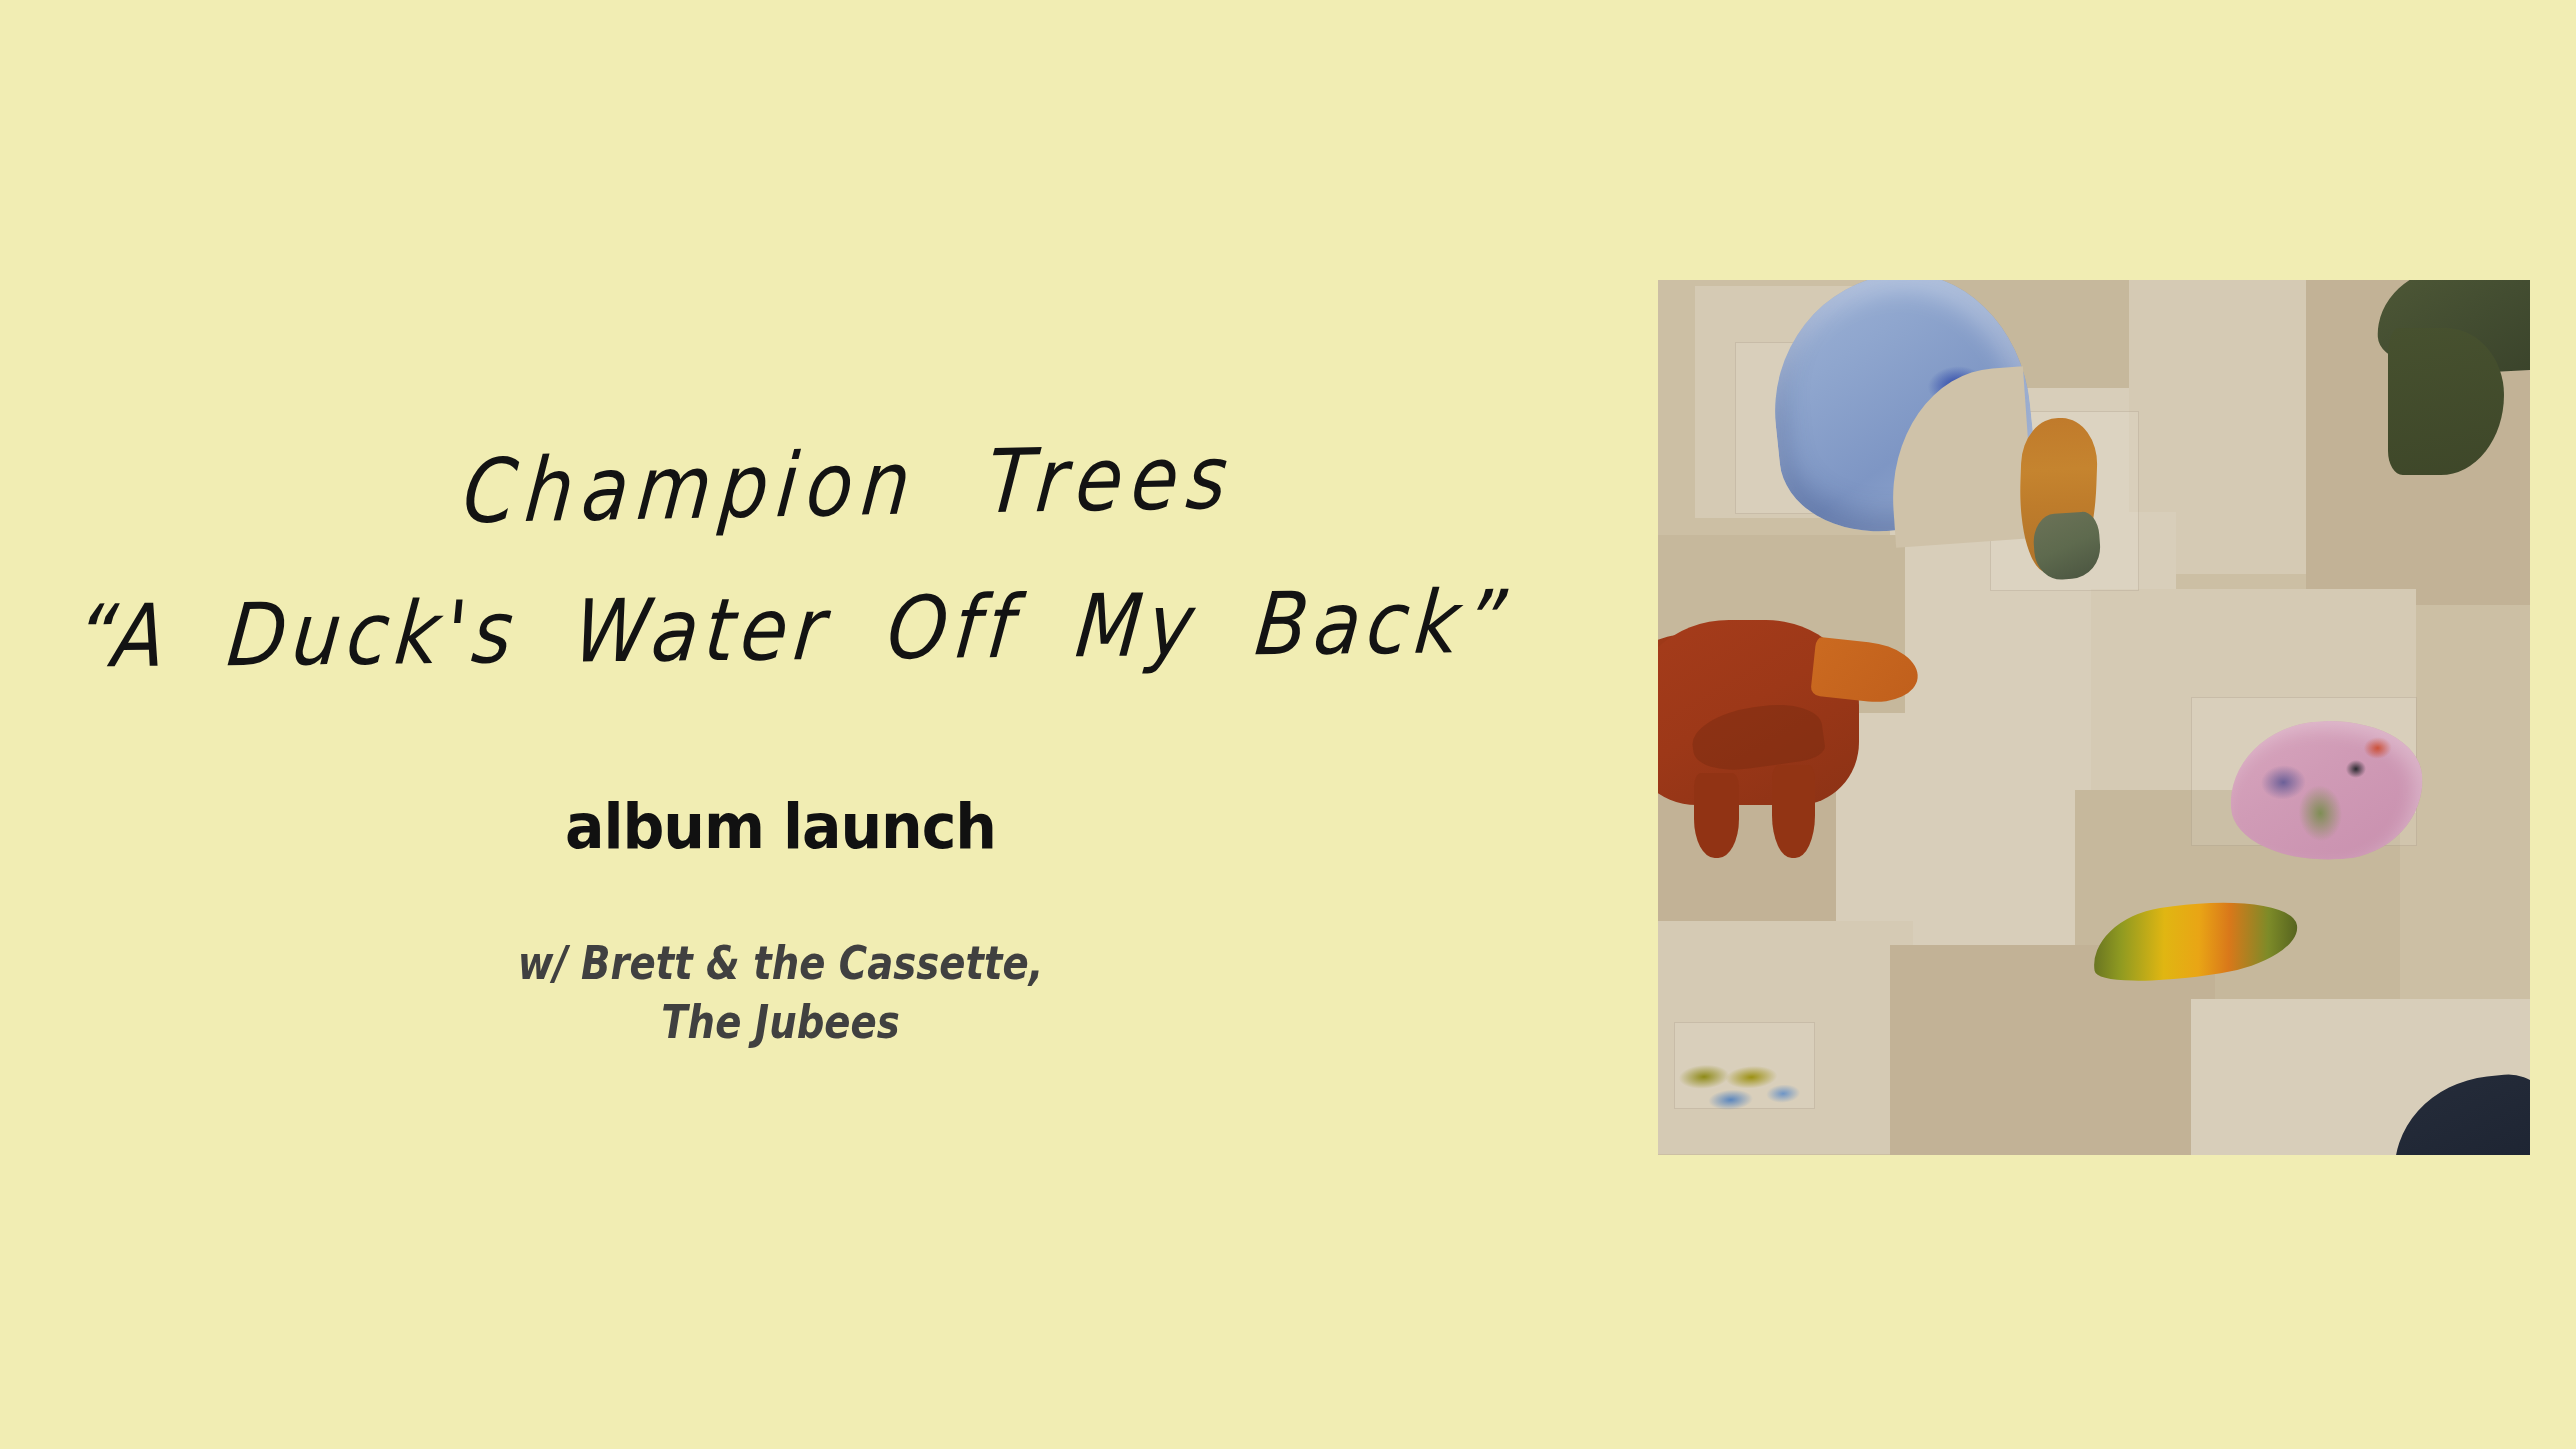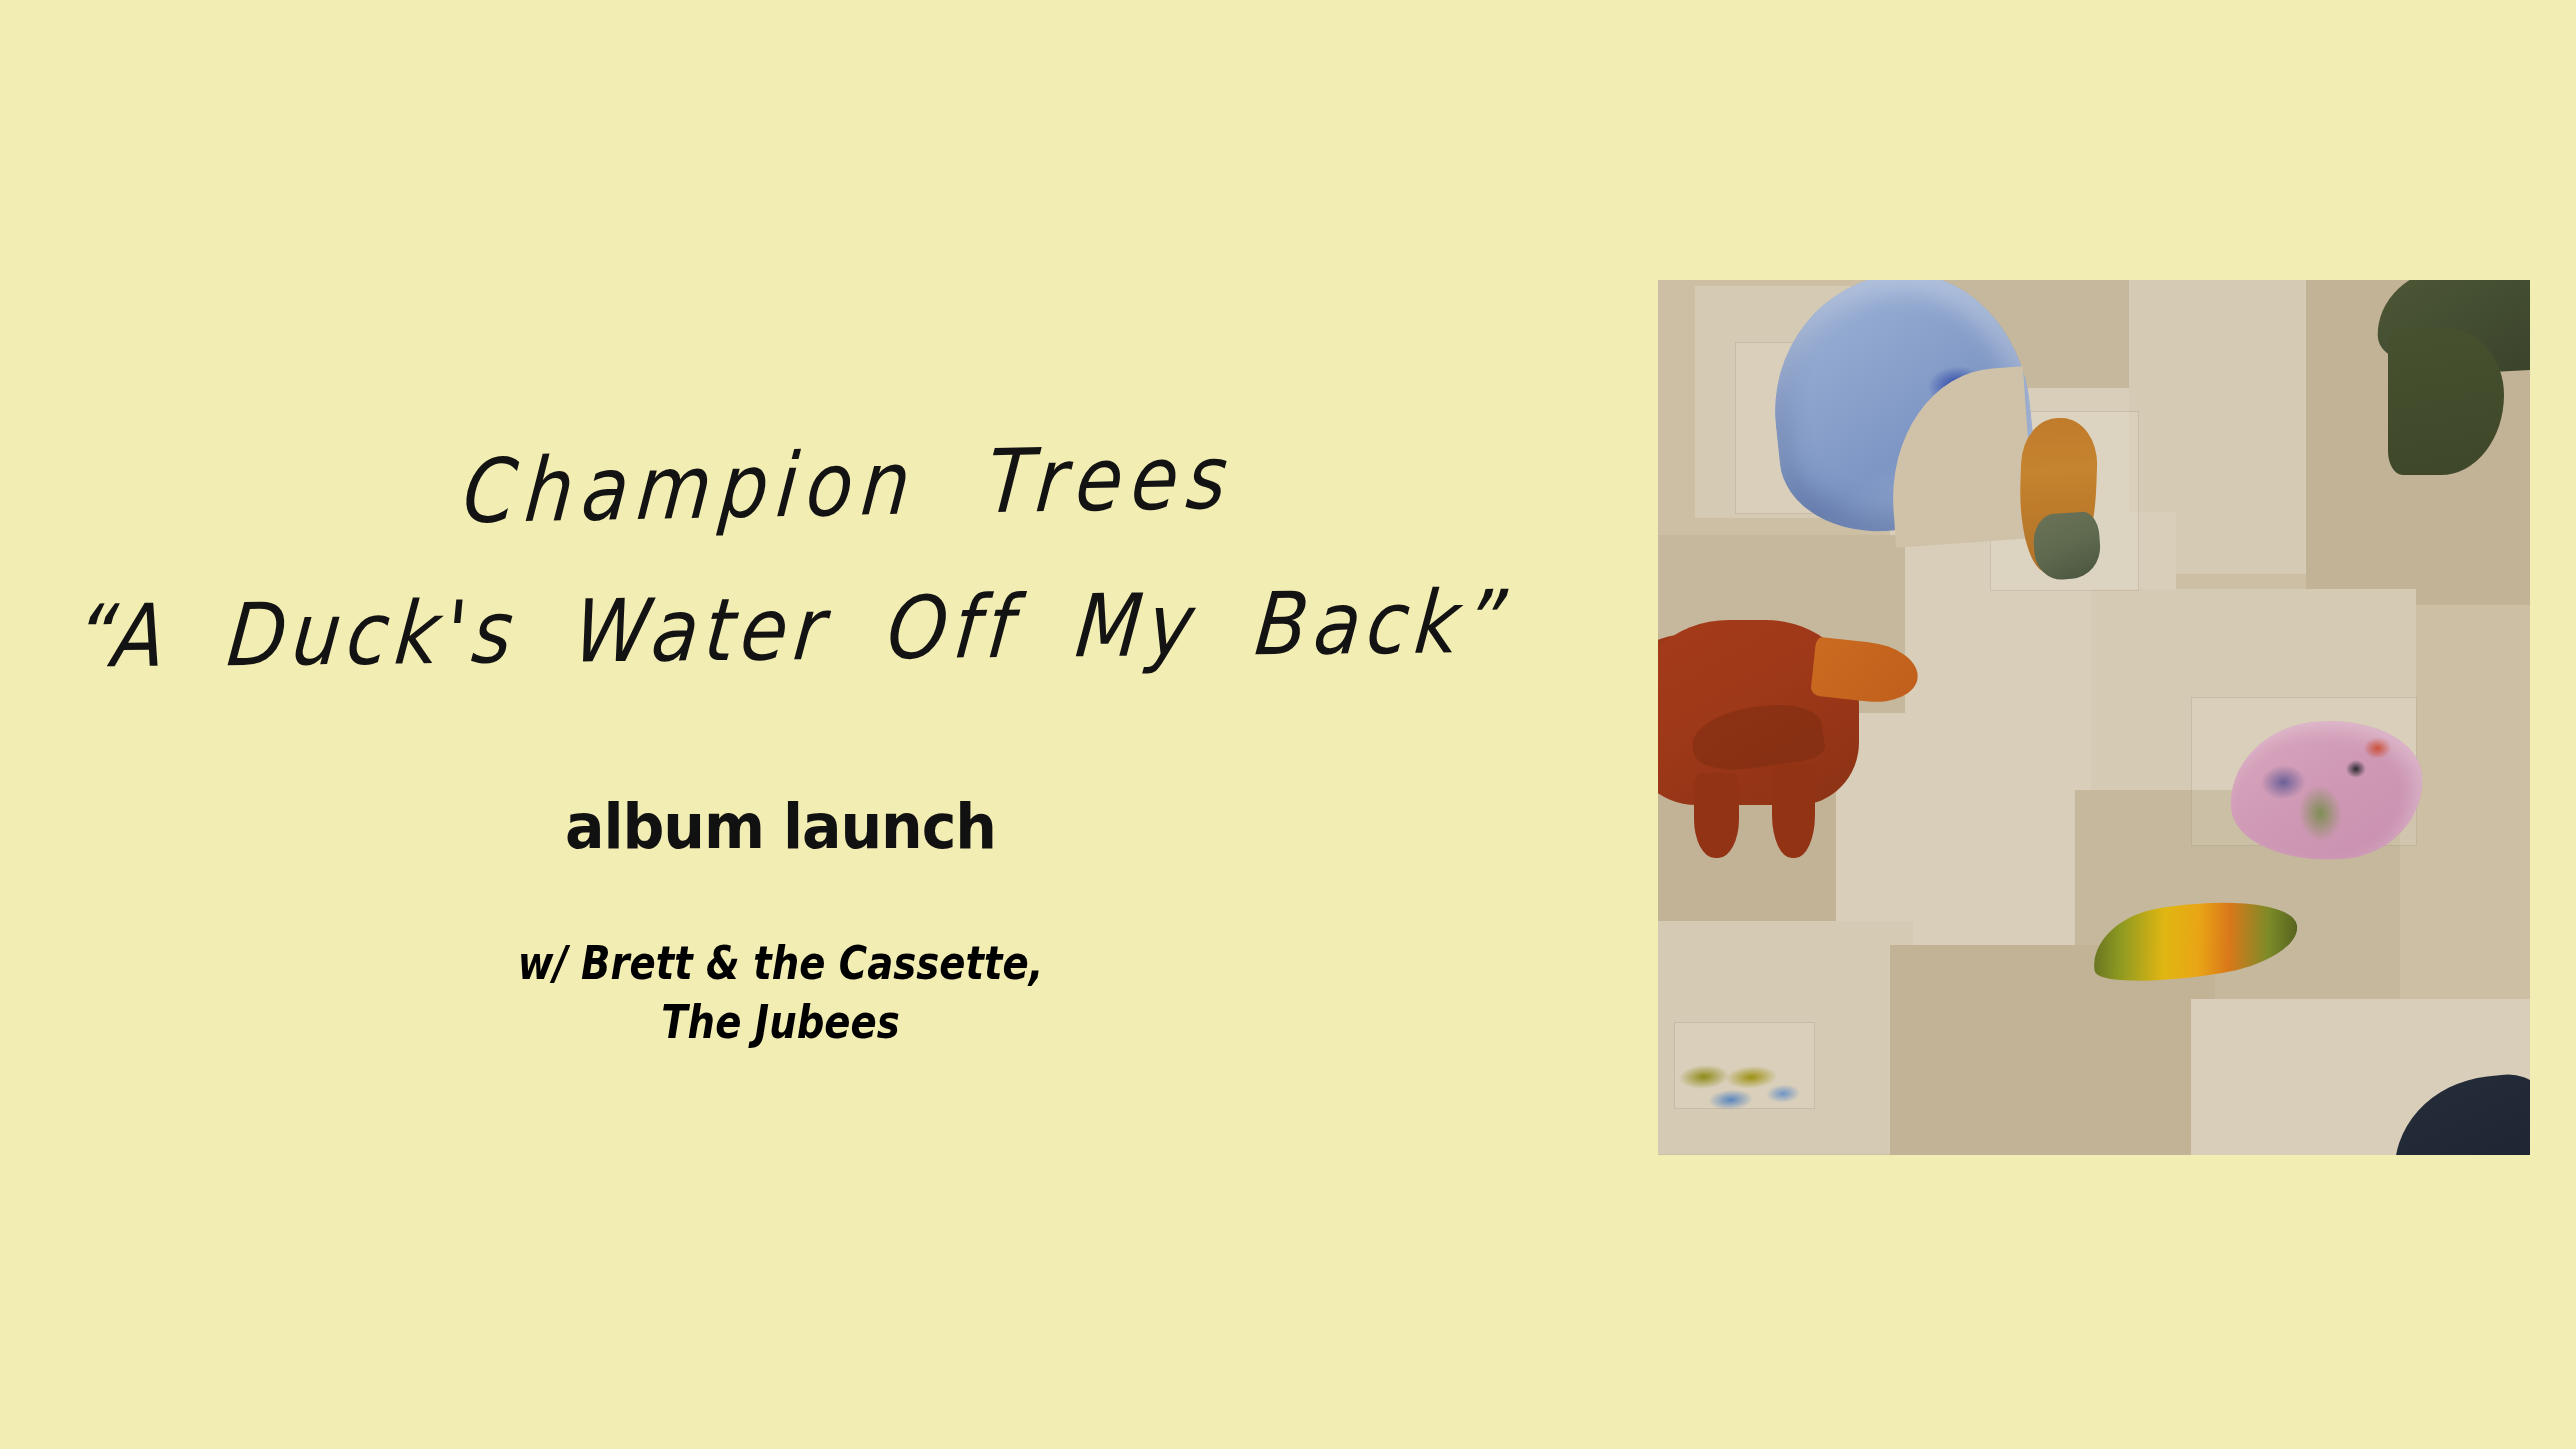--- a/index.html
+++ b/index.html
@@ -74,21 +74,21 @@
     color: #111111;
     transform: scaleX(0.93);
   }
 
   .support-block {
     position: absolute;
     left: 0;
     top: 934px;
     width: 1561px;
     text-align: center;
-    color: #000000;
+    color: #404040;
   }
 
   .support-line {
     font-family: "DejaVu Sans", sans-serif;
     font-weight: 700;
     font-size: 46px;
     line-height: 59px;
     letter-spacing: 0px;
     font-style: italic;
     transform: scaleX(0.84);

